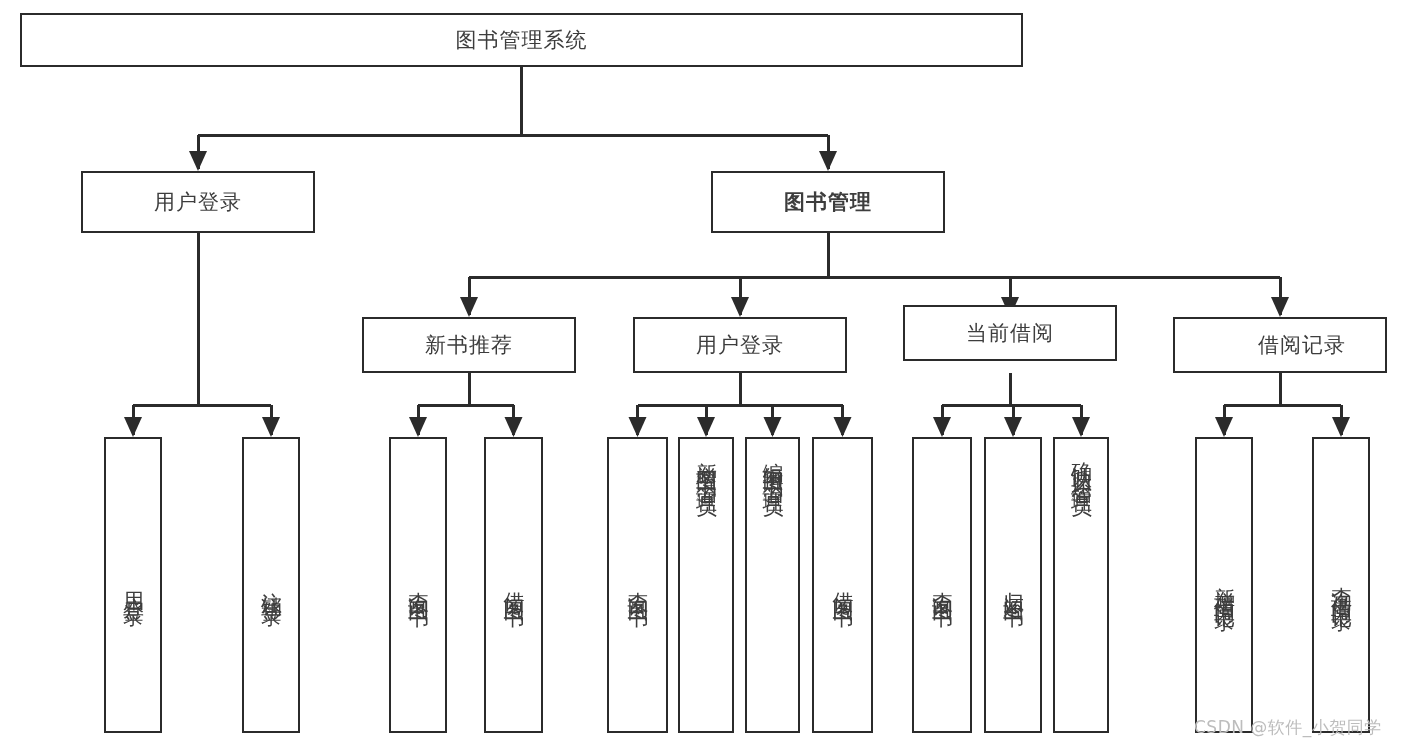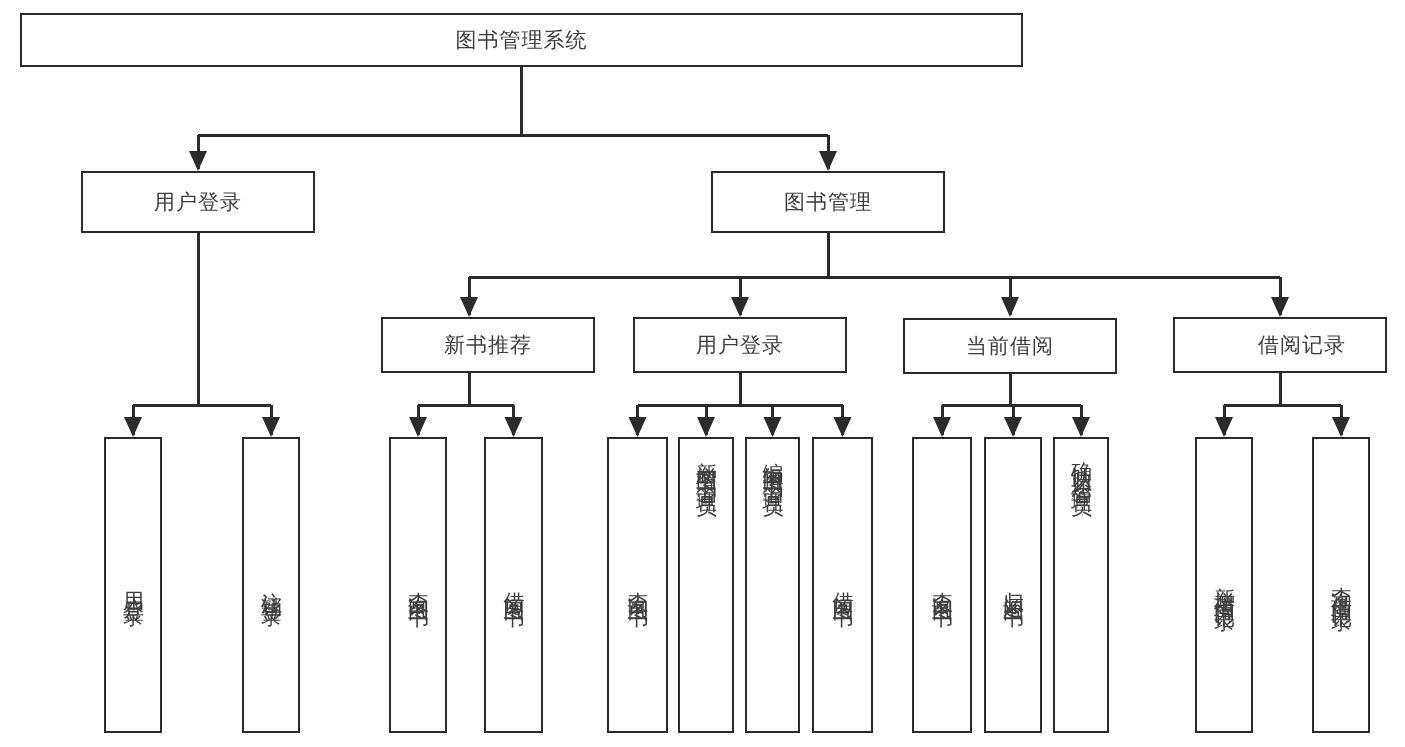--- a/index.html
+++ b/index.html
@@ -129,30 +129,30 @@
       <line x1="1341" y1="405" x2="1341" y2="435" stroke="#2b2b2b" stroke-width="3" shape-rendering="crispEdges"></line>
       <polygon points="1332,417 1350,417 1341,437" fill="#2b2b2b"></polygon>
     </svg>
   <div id="node-layer">
       <div class="node horizontal" style="left: 20px; top: 13px; width: 1003px; height: 54px; background: rgb(255, 255, 255); border-color: rgb(43, 43, 43);">
         <span class="node-label" style="color: rgb(61, 61, 61);">图书管理系统</span>
       </div>
       <div class="node horizontal" style="left: 81px; top: 171px; width: 234px; height: 62px; background: rgb(255, 255, 255); border-color: rgb(43, 43, 43);">
         <span class="node-label" style="color: rgb(61, 61, 61);">用户登录</span>
       </div>
-      <div class="node horizontal" style="left: 711px; top: 171px; width: 234px; height: 62px; background: rgb(255, 255, 255); border-color: rgb(43, 43, 43);">
+      <div class="node horizontal" style="left: 711px; top: 171px; width: 234px; height: 62px; background: rgb(255, 255, 255); border-color: rgb(43, 43, 43); font-weight: bold;">
         <span class="node-label" style="color: rgb(61, 61, 61);">图书管理</span>
       </div>
-      <div class="node horizontal" style="left: 381px; top: 317px; width: 214px; height: 56px; background: rgb(255, 255, 255); border-color: rgb(43, 43, 43);">
+      <div class="node horizontal" style="left: 362px; top: 317px; width: 214px; height: 56px; background: rgb(255, 255, 255); border-color: rgb(43, 43, 43);">
         <span class="node-label" style="color: rgb(61, 61, 61);">新书推荐</span>
       </div>
       <div class="node horizontal" style="left: 633px; top: 317px; width: 214px; height: 56px; background: rgb(255, 255, 255); border-color: rgb(43, 43, 43);">
         <span class="node-label" style="color: rgb(61, 61, 61);">用户登录</span>
       </div>
-      <div class="node horizontal" style="left: 903px; top: 318px; width: 214px; height: 56px; background: rgb(255, 255, 255); border-color: rgb(43, 43, 43);">
+      <div class="node horizontal" style="left: 903px; top: 305px; width: 214px; height: 56px; background: rgb(255, 255, 255); border-color: rgb(43, 43, 43);">
         <span class="node-label" style="color: rgb(61, 61, 61);">当前借阅</span>
       </div>
       <div class="node horizontal" style="left: 1173px; top: 317px; width: 214px; height: 56px; background: rgb(255, 255, 255); border-color: rgb(43, 43, 43); padding-left: 44px;">
         <span class="node-label" style="color: rgb(61, 61, 61);">借阅记录</span>
       </div>
       <div class="node vertical center-text" style="left: 104px; top: 437px; width: 58px; height: 296px; background: rgb(255, 255, 255); border-color: rgb(43, 43, 43);">
         <span class="node-label" style="color: rgb(61, 61, 61);">用户登录</span>
       </div>
       <div class="node vertical center-text" style="left: 242px; top: 437px; width: 58px; height: 296px; background: rgb(255, 255, 255); border-color: rgb(43, 43, 43);">
         <span class="node-label" style="color: rgb(61, 61, 61);">注销登录</span>
@@ -184,13 +184,14 @@
       <div class="node vertical" style="left: 1053px; top: 437px; width: 56px; height: 296px; background: rgb(255, 255, 255); border-color: rgb(43, 43, 43);">
         <span class="node-label" style="color: rgb(61, 61, 61);">确认归还（管理员）</span>
       </div>
       <div class="node vertical center-text" style="left: 1195px; top: 437px; width: 58px; height: 296px; background: rgb(255, 255, 255); border-color: rgb(43, 43, 43);">
         <span class="node-label" style="color: rgb(61, 61, 61);">新增借阅记录</span>
       </div>
       <div class="node vertical center-text" style="left: 1312px; top: 437px; width: 58px; height: 296px; background: rgb(255, 255, 255); border-color: rgb(43, 43, 43);">
         <span class="node-label" style="color: rgb(61, 61, 61);">查询借阅记录</span>
       </div>
     </div>
+  <div class="watermark" style="left: 1194px; top: 716px; color: rgb(189, 189, 189);">CSDN @软件_小贺同学</div>
 </div>
 
 </body></html>

